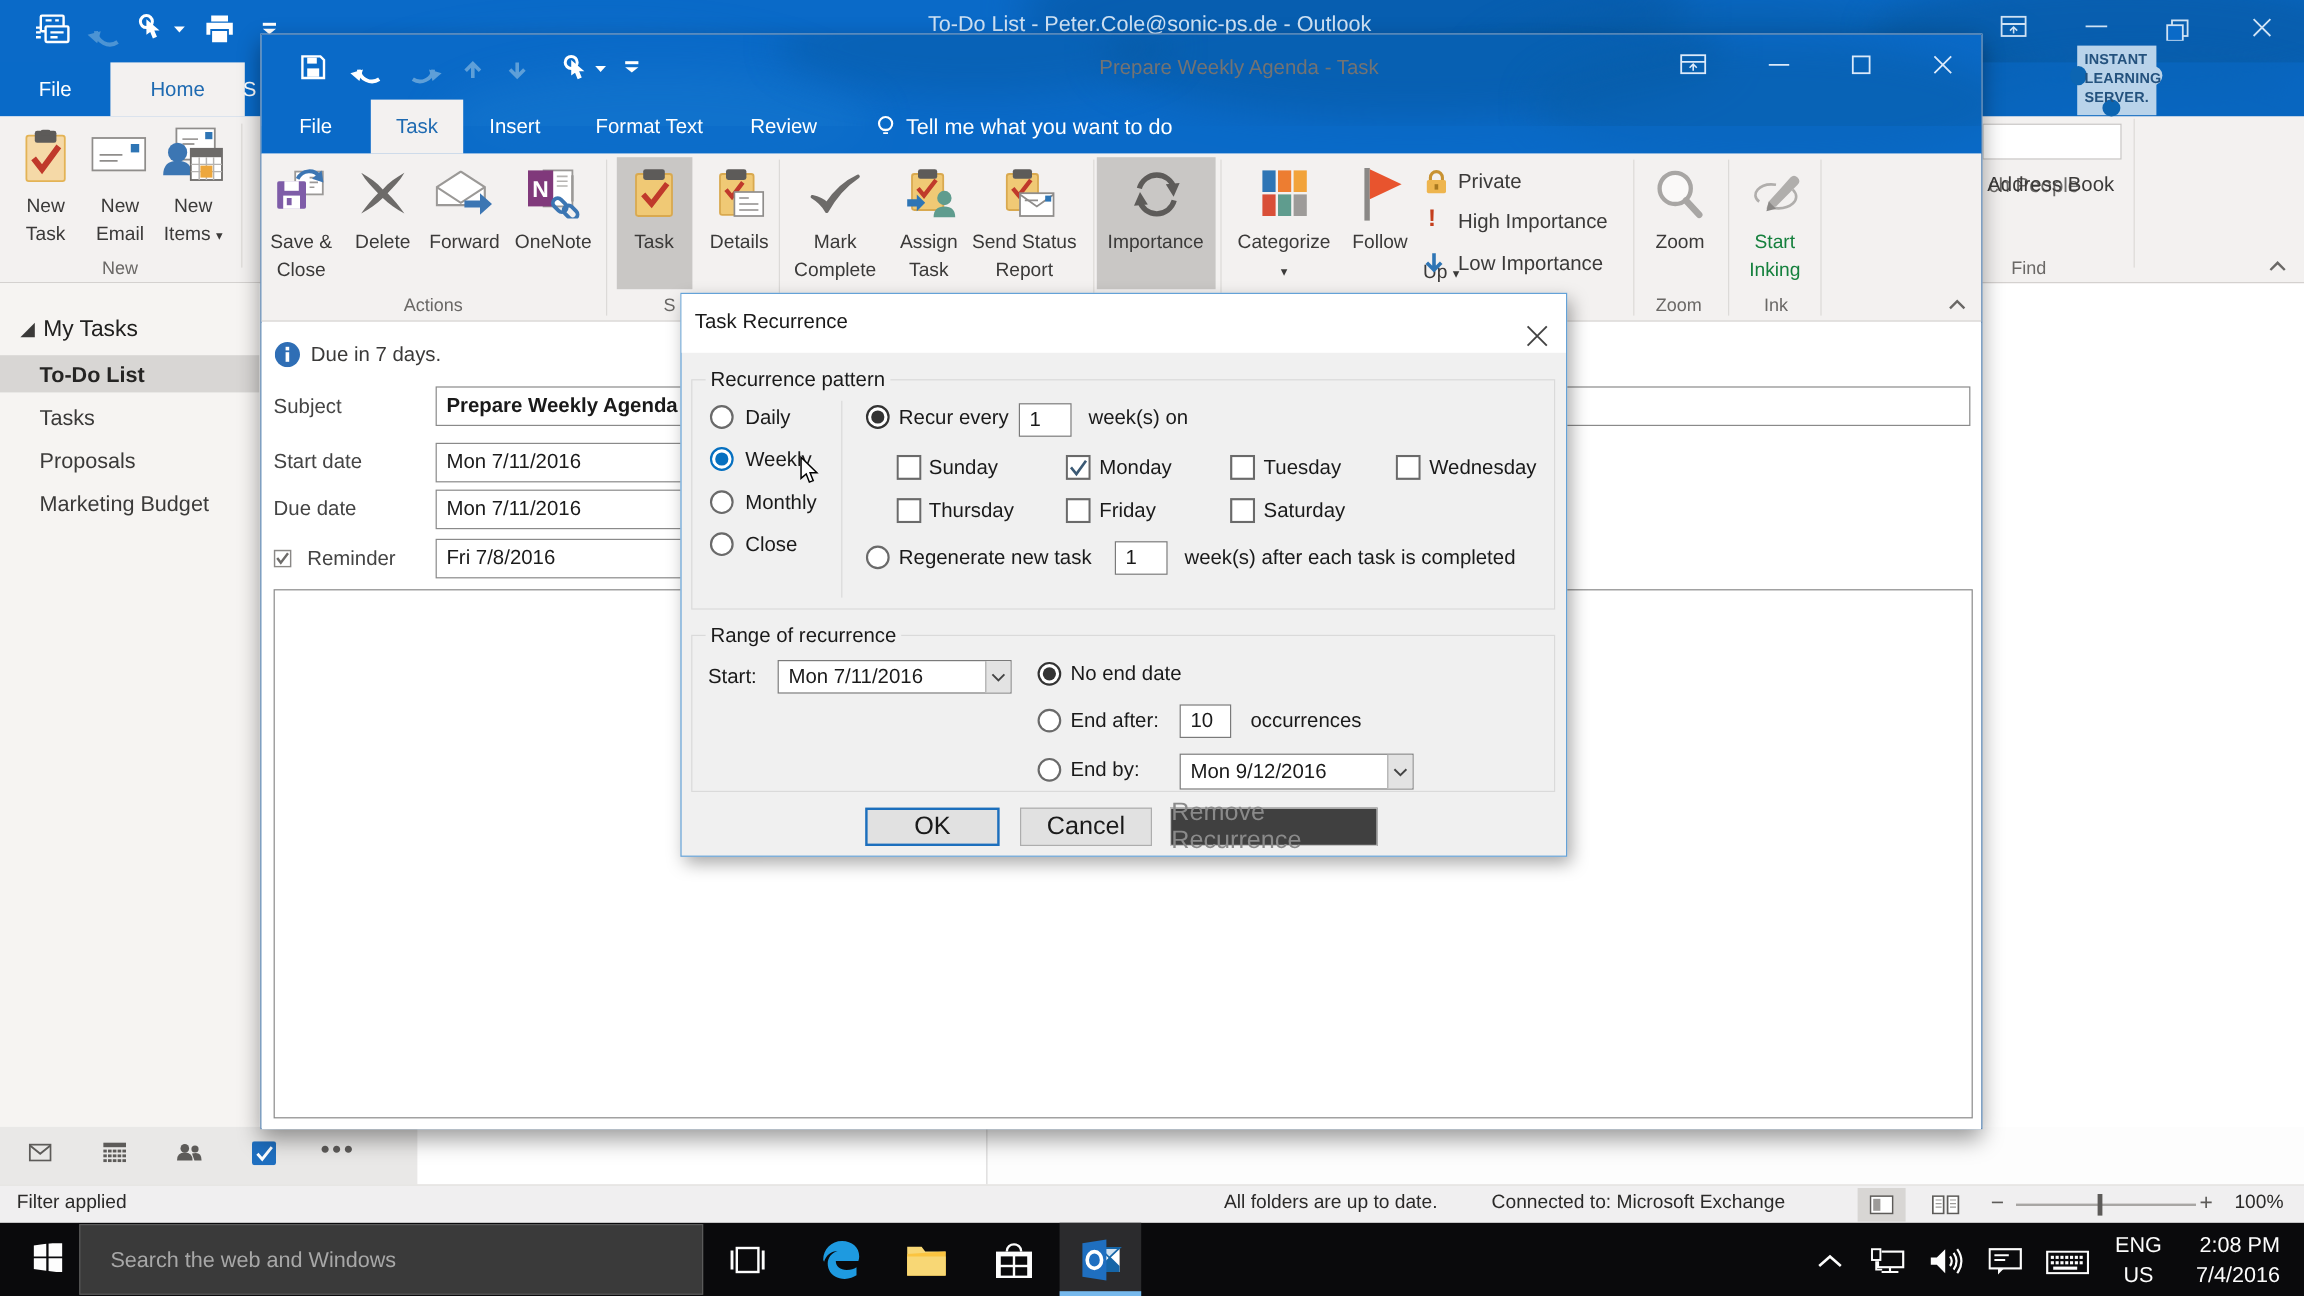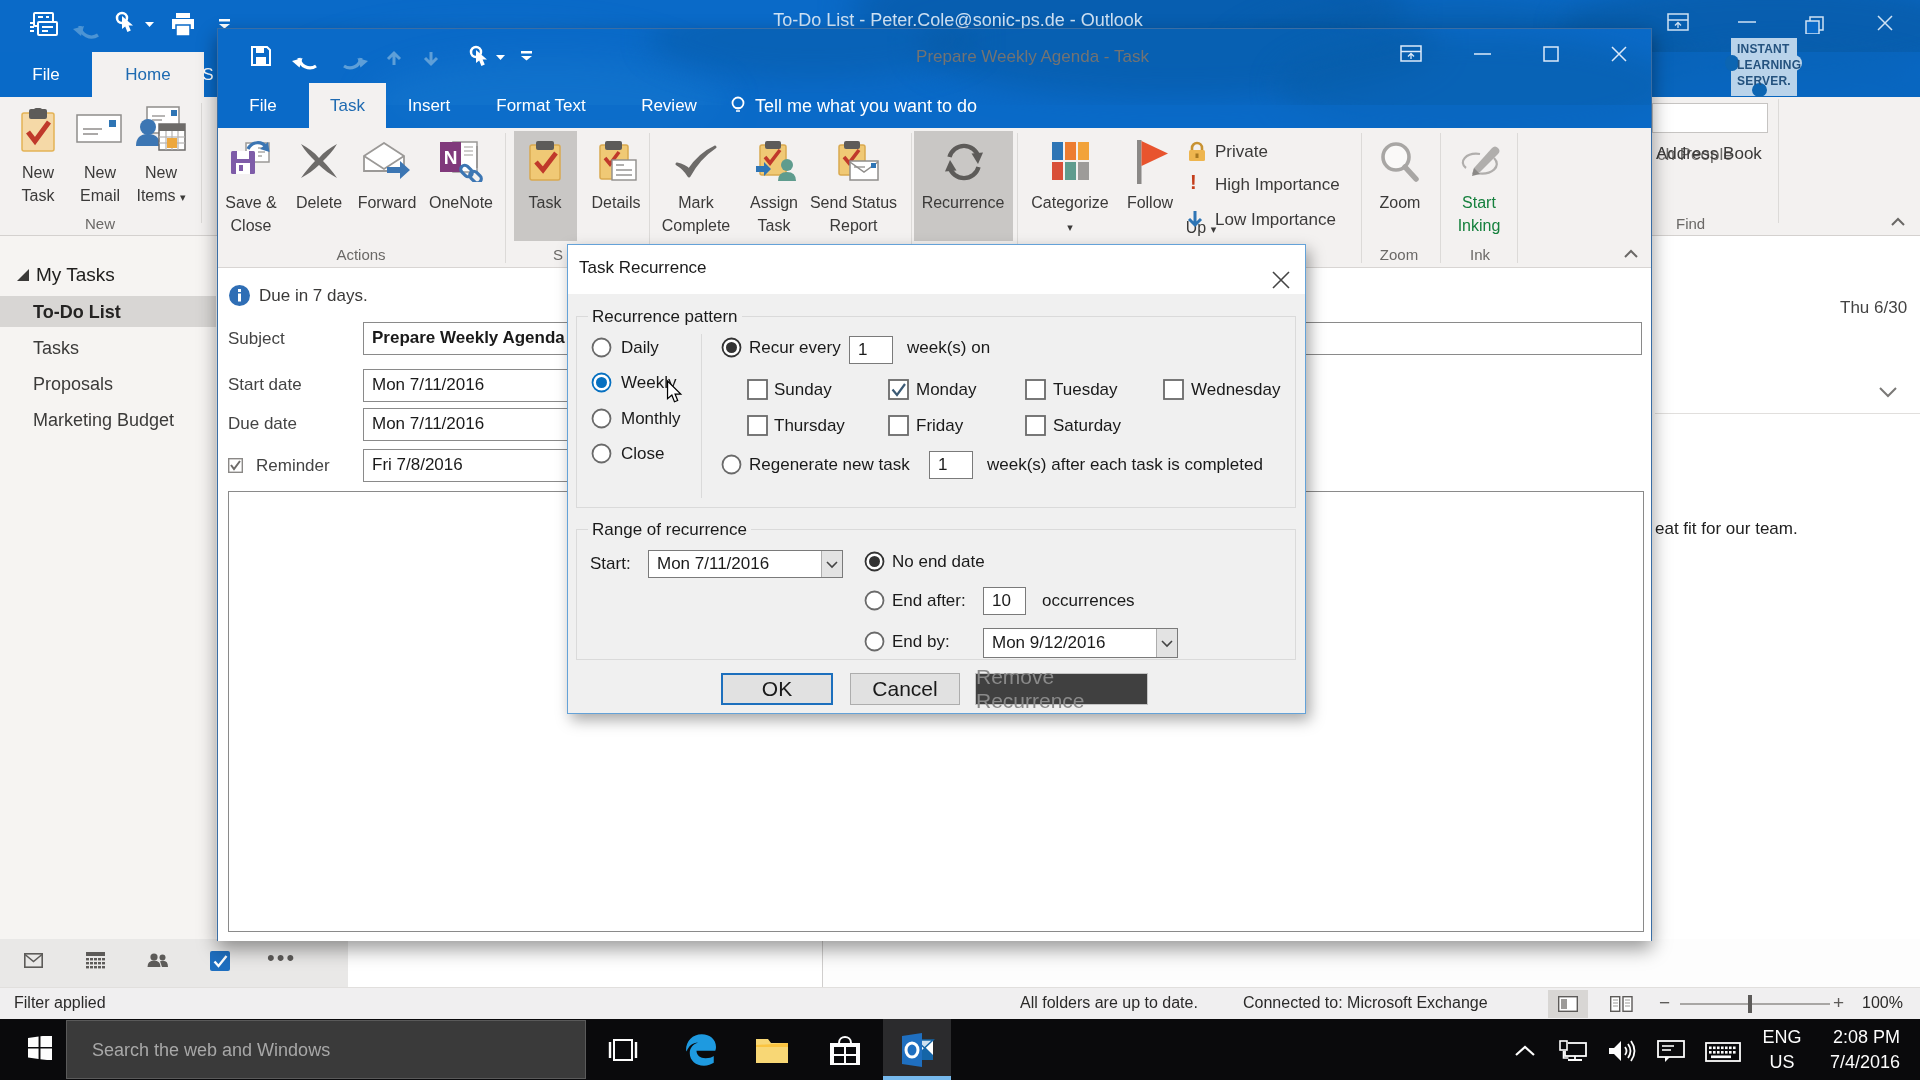--- a/index.html
+++ b/index.html
@@ -163,28 +163,20 @@
     <svg class="abs" style="left:16px;top:32px;" width="14" height="14" viewBox="0 0 14 14">
         <path d="M 13 1 L 13 13 L 1 13 z" fill="#3a3938"></path>
       </svg>
     <div class="abs" style="left:36px;top:28px;font-size:19px;color:#21201f;">My Tasks</div>
     <div class="abs" style="left:0;top:60px;width:216px;height:31px;background:#d8d6d4;"></div>
     <div class="abs" style="left:33px;top:66px;font-size:18px;font-weight:bold;color:#252423;">To-Do List</div>
     <div class="abs" style="left:33px;top:102px;font-size:18px;color:#3b3a39;">Tasks</div>
     <div class="abs" style="left:33px;top:138px;font-size:18px;color:#3b3a39;">Proposals</div>
     <div class="abs" style="left:33px;top:174px;font-size:18px;color:#3b3a39;">Marketing Budget</div>
   </div>
-  <div class="abs" id="readpane">
-    <div class="abs" style="left:188px;top:62px;font-size:17px;color:#444;">Thu 6/30</div>
-    <svg class="abs" style="left:226px;top:150px;" width="20" height="12" viewBox="0 0 20 12">
-      <path d="M 2 2 l 8 8 8 -8" stroke="#7a7876" stroke-width="2" fill="none"></path>
-    </svg>
-    <div class="abs" style="left:3px;top:177px;width:265px;height:1px;background:#e1dfdd;"></div>
-    <div class="abs" style="left:3px;top:283px;font-size:17px;color:#212121;">eat fit for our team.</div>
-  </div>
   <div class="abs" id="botnav">
     <svg class="abs" style="left:24px;top:14px;" width="19" height="15" viewBox="0 0 19 15">
       <rect x="0.8" y="0.8" width="17.4" height="13.4" fill="none" stroke="#5d5b59" stroke-width="1.6"></rect>
       <path d="M 1 1.5 l 8.5 7 8.5 -7" fill="none" stroke="#5d5b59" stroke-width="1.6"></path>
     </svg>
     <svg class="abs" style="left:86px;top:13px;" width="19" height="17" viewBox="0 0 19 17">
       <rect x="0" y="0" width="19" height="4" fill="#5d5b59"></rect>
       <g fill="#5d5b59">
         <rect x="0" y="6" width="3" height="2.4"></rect>
           <rect x="4" y="6" width="3" height="2.4"></rect>
@@ -388,21 +380,21 @@
         <path d="M 18 14 v -5 m -3 2.5 l 3 -3 3 3" stroke-width="1.3"></path>
         <line x1="81" y1="9" x2="98" y2="9"></line>
         <rect x="151" y="2" width="14" height="14"></rect>
         <path d="M 219 2 l 14 14 m 0 -14 l -14 14"></path>
       </g>
     </svg>
     <div class="abs ttab" style="left:20px;width:50px;">File</div>
     <div class="abs ttab" id="ttask" style="left:91px;width:77px;">Task</div>
     <div class="abs ttab" style="left:186px;width:50px;">Insert</div>
     <div class="abs ttab" style="left:266px;width:114px;">Format Text</div>
-    <div class="abs ttab" style="left:404px;width:62px;margin-left:16px;">Review</div>
+    <div class="abs ttab" style="left:404px;width:62px;">Review</div>
     <svg class="abs" style="left:512px;top:66px;" width="16" height="24" viewBox="0 0 16 24">
       <circle cx="8" cy="8" r="5.5" fill="none" stroke="#fff" stroke-width="1.8"></circle>
       <path d="M 6 13 h 4 M 6 16 h 4" stroke="#fff" stroke-width="1.5"></path>
     </svg>
     <div class="abs" style="left:537px;top:67px;font-size:18px;color:#fff;">Tell me what you want to do</div>
     <div class="abs" id="twribbon">
 
       <div class="pressed" style="left:296px;top:3px;width:63px;height:110px;"></div>
       <div class="pressed" style="left:696px;top:3px;width:99px;height:110px;"></div>
 
@@ -499,21 +491,21 @@
       <div class="vsep" style="left:693px;top:5px;height:130px;"></div>
 
       <svg class="abs" style="left:722px;top:10px;" width="48" height="48" viewBox="0 0 48 48">
         <g stroke="#5d5b59" stroke-width="4.4" fill="none">
           <path d="M 9.5 19 A 15 15 0 0 1 38.5 19"></path>
           <path d="M 38.5 29 A 15 15 0 0 1 9.5 29"></path>
         </g>
         <path d="M 31.5 15.5 L 43 14.5 L 38 26 z" fill="#5d5b59"></path>
         <path d="M 16.5 32.5 L 5 33.5 L 10 22 z" fill="#5d5b59"></path>
       </svg>
-      <div class="rlabel" style="left:695px;top:63px;width:100px;">Recurrence</div>
+      <div class="rlabel" style="left:695px;top:63px;width:100px;">Importance</div>
       <div class="vsep" style="left:799px;top:5px;height:130px;"></div>
 
       <svg class="abs" style="left:833px;top:13px;" width="40" height="42" viewBox="0 0 40 42">
         <rect x="1" y="1" width="11" height="18" fill="#2e75b5"></rect>
         <rect x="14" y="1" width="11" height="18" fill="#ed7d31"></rect>
         <rect x="27" y="1" width="11" height="18" fill="#f2a33a"></rect>
         <rect x="1" y="21" width="11" height="18" fill="#d94f38"></rect>
         <rect x="14" y="21" width="11" height="18" fill="#5f9c8e"></rect>
         <rect x="27" y="21" width="11" height="18" fill="#9d9b99"></rect>
       </svg>

